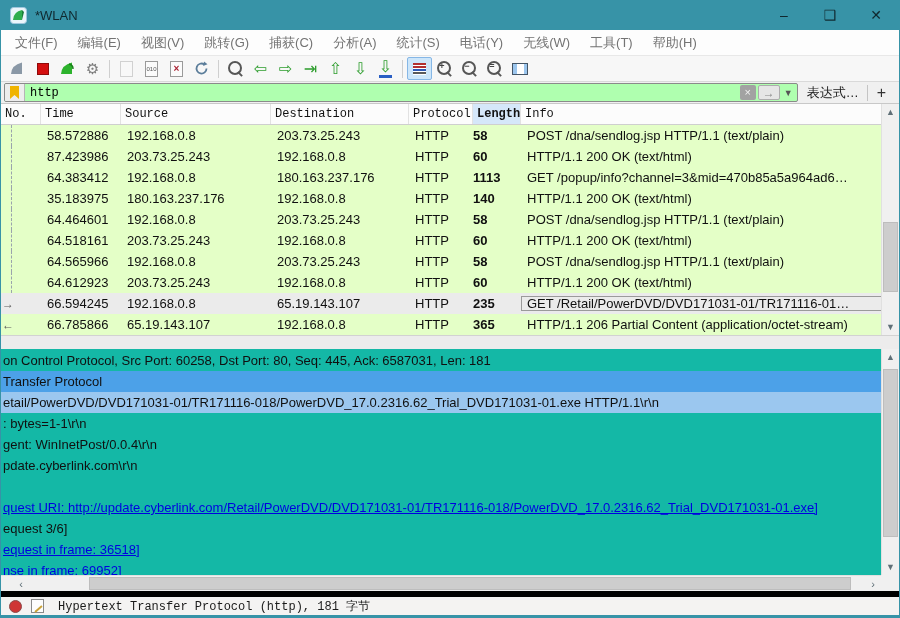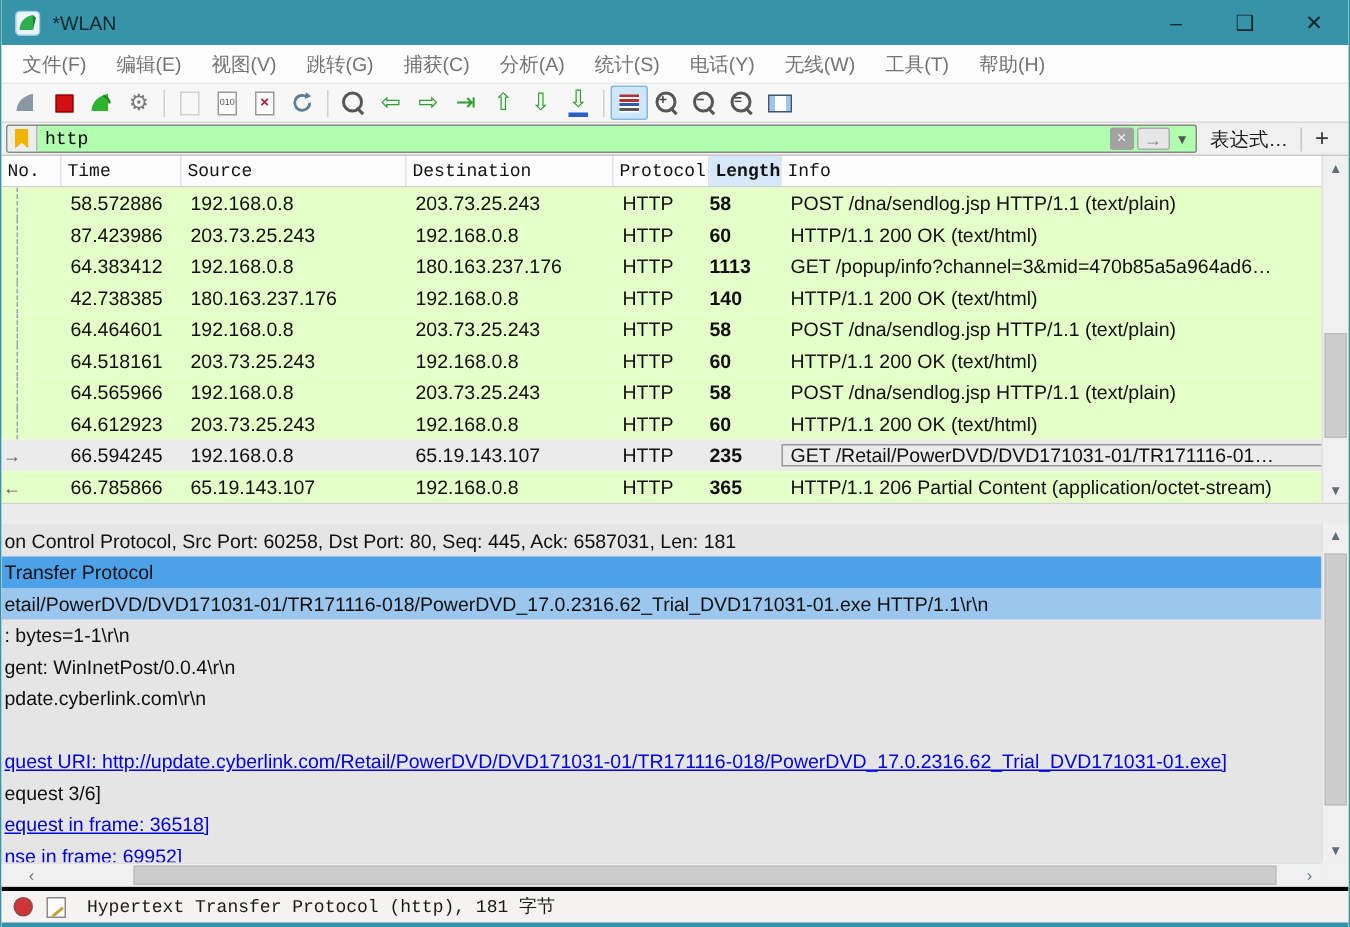--- a/index.html
+++ b/index.html
@@ -87,35 +87,35 @@
   .prow.selected .c-info { outline:1px solid #9a9a9a; outline-offset:-1px; }
   
   .vscroll { position:absolute; right:0; width:18px; background:#f0f0f0;
              border-left:1px solid #e0e0e0; }
   .vs-arrow { position:absolute; left:0; width:100%; height:16px; color:#5f6f77; font-size:9px;
               display:flex; align-items:center; justify-content:center; }
   .vs-thumb { position:absolute; left:1px; width:15px; background:#cdcdcd; border:1px solid #bdbdbd; }
   
   .splitter { height:14px; background:#ececec; border-top:1px solid #d2d2d2; }
   
-  .detail { position:relative; height:242px; background:#e5e5e5; }
+  .detail { position:relative; height:242px; background:#14b8a6; }
   .dlines { position:absolute; left:0; top:1px; right:18px; }
   .dline { height:21px; line-height:21px; font-size:13px; color:#101010;
            white-space:nowrap; overflow:hidden; padding-left:2px; }
   .dline.sel-dark  { background:#4ca1e8; }
   .dline.sel-light { background:#9bc7ef; }
   .dline.link { color:#0000e0; text-decoration:underline; }
   .hscroll { position:absolute; left:0; right:18px; bottom:0; height:16px; background:#f0f0f0;
              border-top:1px solid #e0e0e0; }
   .hs-arrow { position:absolute; top:0; width:16px; height:100%; color:#5f6f77; font-size:11px;
               display:flex; align-items:center; justify-content:center; }
   .hs-thumb { position:absolute; top:1px; height:13px; background:#cdcdcd; border:1px solid #bdbdbd; }
   .corner { position:absolute; right:0; bottom:0; width:18px; height:16px; background:#f0f0f0; }
   
-  .statusbar { height:27px; background:#f4f3f2; border-top:3px solid #000000;
+  .statusbar { height:27px; background:#f4f3f2; border-top:6px solid #000000;
                border-bottom:3px solid #3793a7; display:flex; align-items:center; padding:0 4px 0 8px;
                font-family:"Liberation Mono", monospace; font-size:12px; color:#1a1a1a; }
   .expert-dot { width:13px; height:13px; border-radius:50%; background:#cf3535;
                 border:1px solid #8c4a4a; margin-right:9px; }
   .comment-pad { width:13px; height:14px; background:#fdfdfd; border:1px solid #8a8a8a; position:relative; margin-right:14px; }
   .comment-pad::after { content:""; position:absolute; left:2px; top:8px; width:9px; height:2px;
                         background:#caa23a; transform:rotate(-40deg); }
   .sb-right { margin-left:auto; display:flex; align-items:center; }
   .sbsep { width:3px; height:15px; border-left:1px solid #c0c0c0; border-right:1px solid #c0c0c0; margin:0 9px; }
   .sb-dot { margin:0 7px; color:#444; }
@@ -290,21 +290,21 @@
     <div class="cell c-src">192.168.0.8</div>
     <div class="cell c-dst">180.163.237.176</div>
     <div class="cell c-pro">HTTP</div>
     <div class="cell c-len">1113</div>
     <div class="cell c-info">GET /popup/info?channel=3&amp;mid=470b85a5a964ad6…</div>
   </div>
   <div class="prow">
     <div class="cell c-no">
         <span class="dashline"></span>
       </div>
-    <div class="cell c-time">42.738385</div>
+    <div class="cell c-time">35.183975</div>
     <div class="cell c-src">180.163.237.176</div>
     <div class="cell c-dst">192.168.0.8</div>
     <div class="cell c-pro">HTTP</div>
     <div class="cell c-len">140</div>
     <div class="cell c-info">HTTP/1.1 200 OK  (text/html)</div>
   </div>
   <div class="prow">
     <div class="cell c-no">
         <span class="dashline"></span>
       </div>

